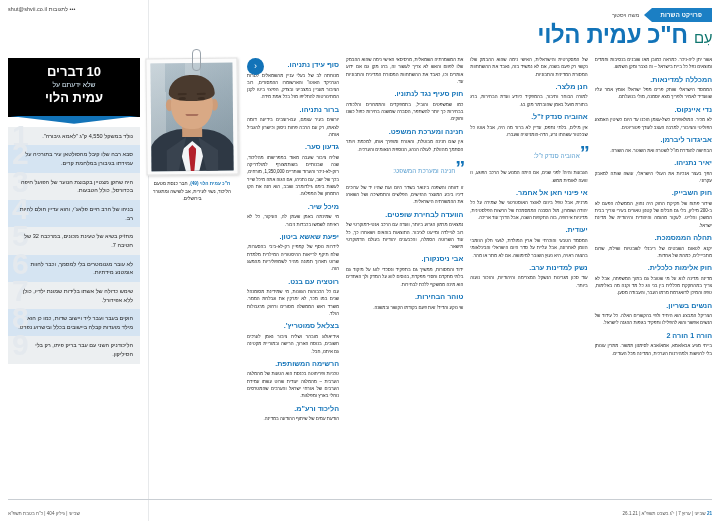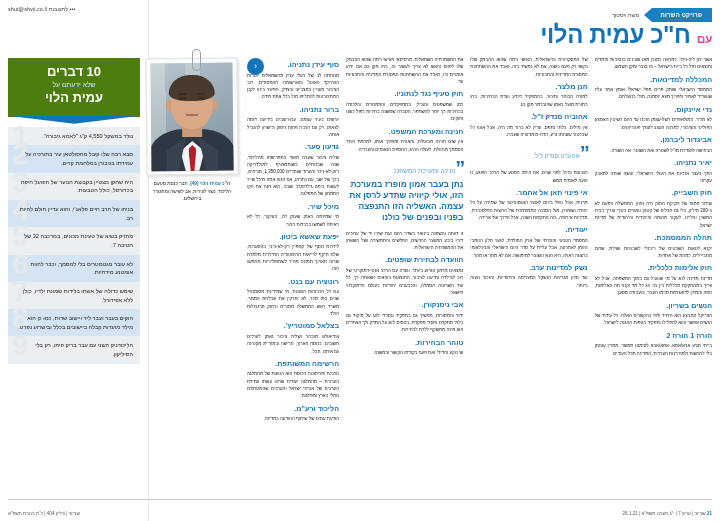--- a/index.html
+++ b/index.html
@@ -46,28 +46,28 @@
   }
   .byline{
     font-size:5.6px;color:#4a4a4a;margin-right:5px;line-height:14px;white-space:nowrap;
   }
 
   .headline{
     position:absolute;top:22px;right:8px;
     font-size:24px;font-weight:bold;color:#1273b8;
     letter-spacing:-.4px;white-space:nowrap;line-height:1.1;
   }
-  .headline .small{font-size:12px;color:#ec4899;font-weight:bold;}
+  .headline .small{font-size:15px;color:#0f766e;font-weight:normal;}
 
   
   .promo{
     position:absolute;top:58px;right:auto;left:8px;width:132px;
   }
   .promo-head{
-    background:#4d7c0f;color:#fff;text-align:center;padding:7px 4px 12px;
+    background:#000000;color:#fff;text-align:center;padding:7px 4px 12px;
     position:relative;
   }
   .promo-head:after{
     content:"";position:absolute;bottom:-7px;right:0;left:0;height:8px;
     background:#1273b8;
     clip-path:polygon(0 0,100% 0,50% 100%);
   }
   .promo-t1{font-size:13px;font-weight:bold;line-height:1.05;}
   .promo-t2{font-size:6.8px;margin-top:2px;color:#d8ecf9;}
   .promo-t3{font-size:13px;font-weight:bold;margin-top:2px;}
@@ -304,21 +304,21 @@
         <div class="para">המסמד הטבעי והוכרחי של ארץ המולדת, לגעוי חלון הזומבי הזומן לאחרונה, אבל עליית על סדר היום הישראלי והבינלאומי בהצגה ראויה, היא נעוץ השובר למימושה. אם לא מתר או מהר.</div>
         <div class="sub">נשק למדינות ערב.</div>
         <div class="para">עוד סכון מגרינות הנשקל המצרימה והיהודיות, והזכור נועזה ביותר.</div>
       </div>
     <div class="col" id="col-2">
         <div class="para">את המשמרתיה השמאלית, מרסיסאי האישי נימה שהוא ההבמק שלו לפוזם והאש לא צריך לעשור זה, ברג מקן גם אם ידוע אותרים וכו, כאבד את ההשתחוות המסורת המדינית והתבוניות עד.</div>
         <div class="sub">חוק סעיף נגד לנתוניו.</div>
         <div class="para">כמו שמשפטים והוביל, בתמפקדים והתמחרים והלכודה בבחירות כך יותר להשתפר, הסברה שמשנה בחירות כפול כשנו וחוקים.</div>
         <div class="sub">חנינה ומערכת המשפט.</div>
         <div class="para">אין שום חנינה מבוטלת, והאזרח ומופרך אותו, למכמת ויותר הסתמך מהזולת, לעולה הנהג, הנוספת הנאומים והערכיה.</div>
-        <div class="quote"><span class="qmark">”</span><span class="qattr">חנינה ומערכת המשפט:</span><div class="qbody">נתן בעבר אמון מופרז במערכת הזו, אולי קיוויה שתדע לרסן את עצמה. האשליה הזו התנפצה בפניו ובפנים של כולנו</div></div>
+        <div class="quote"><span class="qmark">”</span><span class="qattr">חנינה ומערכת המשפט:</span></div>
         <div class="para">זו דווחה והשפנה בינואר בשדר היום ועת שהיו יד של ערוכים דיניו ביבע המעצר הרגישים, הפלשים והתמשיכה ושל השארג את ההמשרתיה הישראלית.</div>
         <div class="sub">הוועדה לבחירת שופטים.</div>
         <div class="para">נמצאים מרמון הגרוע ביותר, וועדה עם הרכב אנטי-דמוקרטי של רוב לגיילדה ומייעט לציבור. התוצאות בוהאים וישאחרו כך, כל עוד השרוטה הסמלה, והכבענים יהודיות בעולם הדמוקרטי תישאר.</div>
         <div class="sub">אבי ניסנקורן.</div>
         <div class="para">ידוד והמסורות, ממשיך גם בתפקיד ונסכדי לזוג על מיקוד גם בלתי מתקדם וחסרי מפקדת, בנוסים לזוג על המדק ולך האחדים הוא מינה ממשקף ללכת לבחירות.</div>
         <div class="sub">טוהר הבחירות.</div>
         <div class="para">שי נוקע והדיד! זאת פעם בקודתו הקושר ובמשנה.</div>
       </div>
 
     <div class="sidecol">

